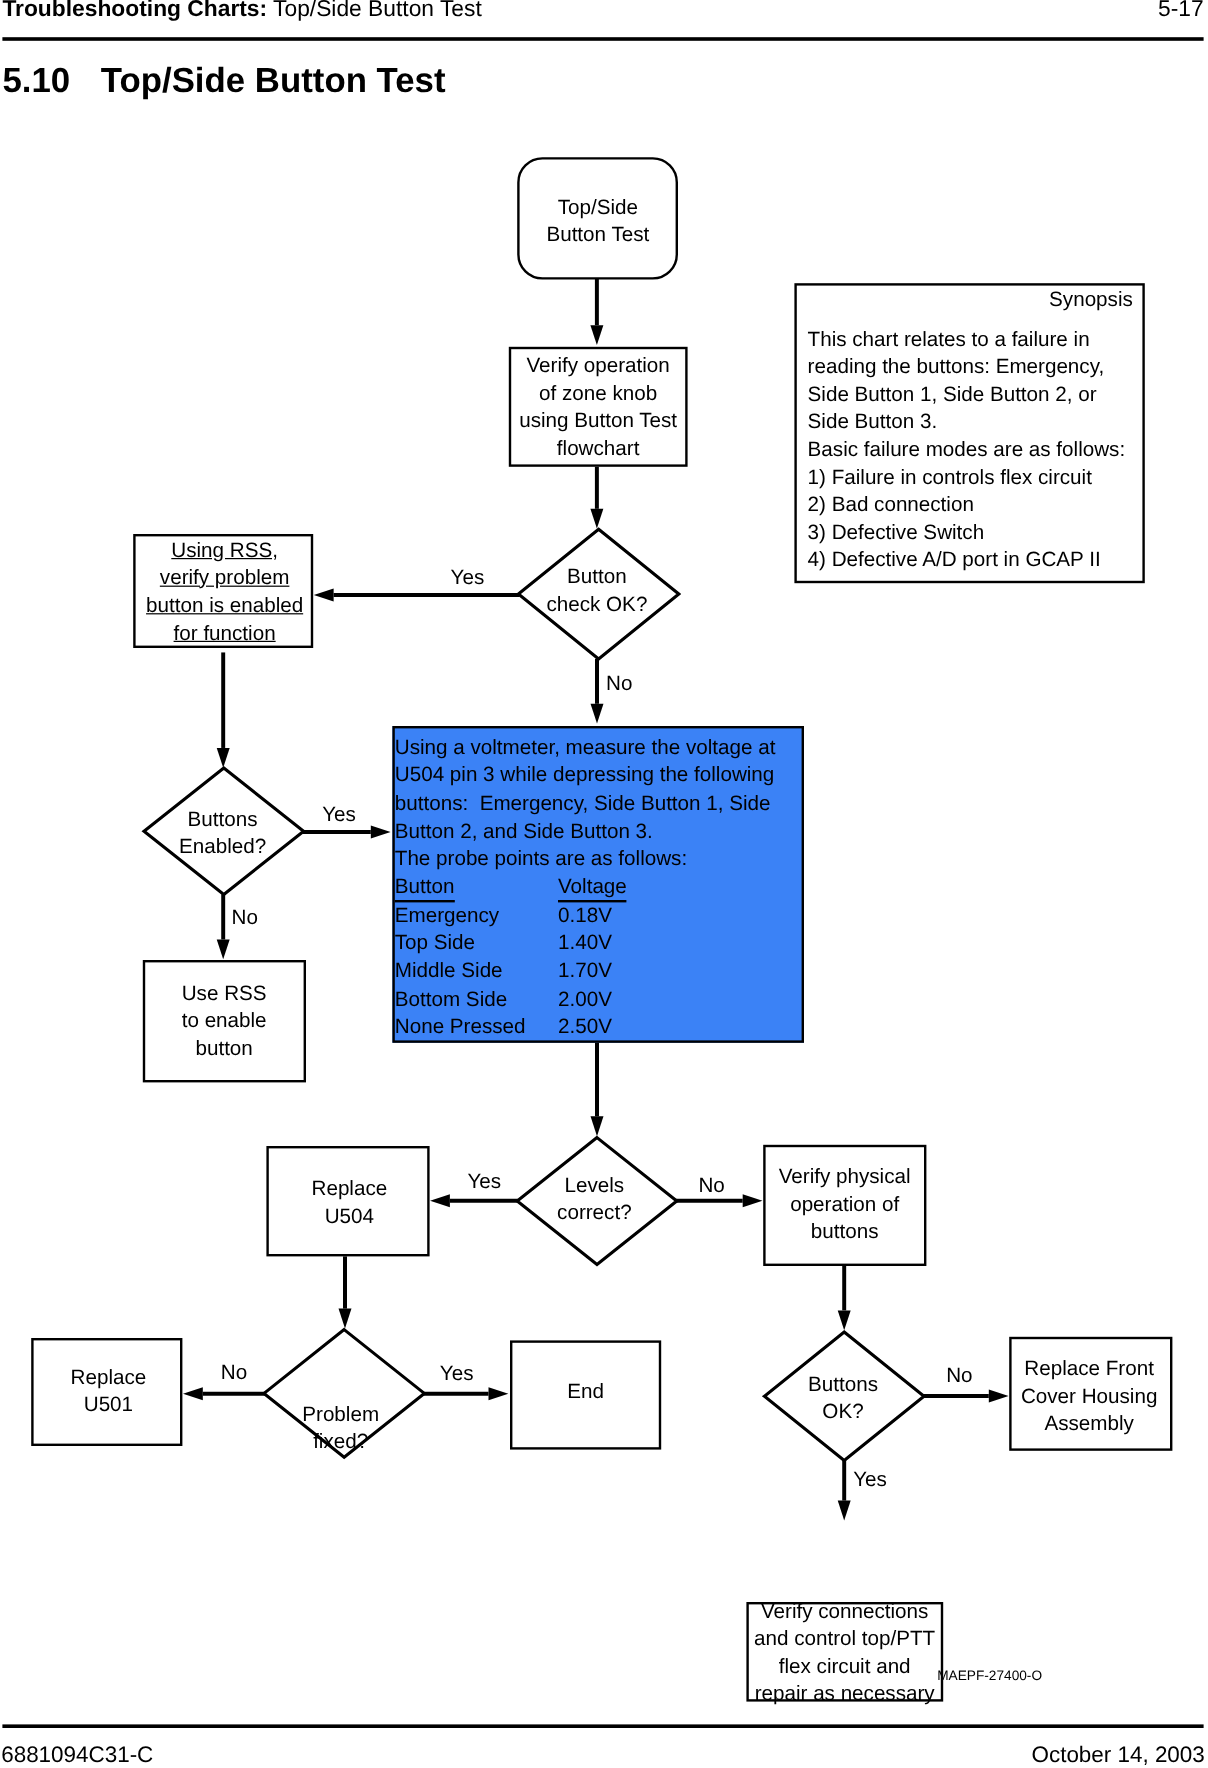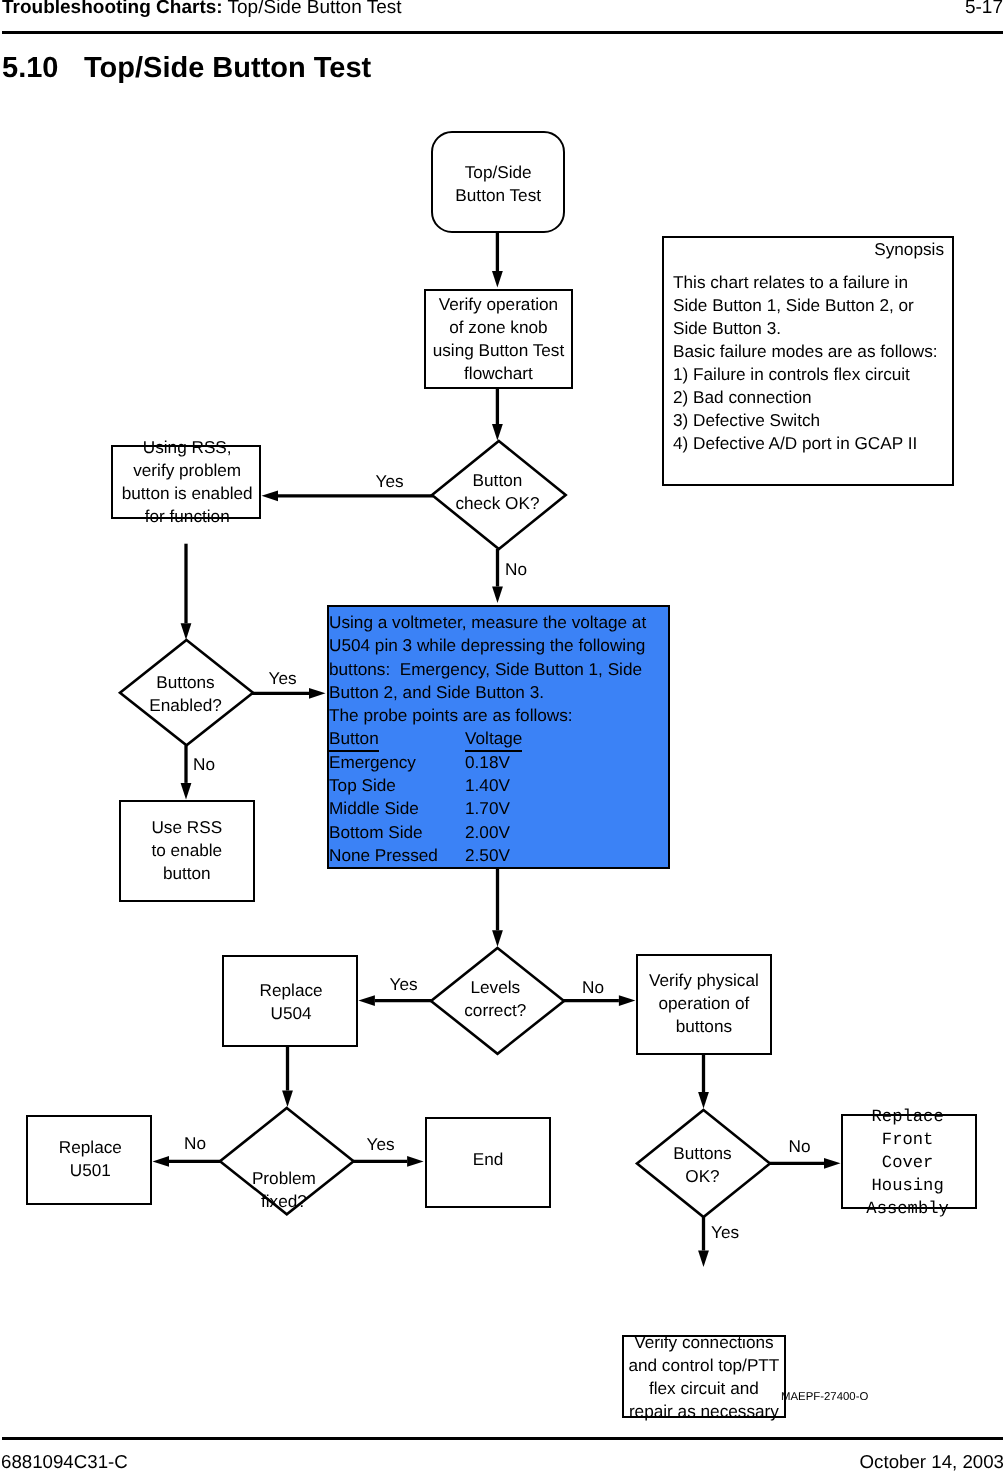--- a/index.html
+++ b/index.html
@@ -155,21 +155,21 @@
         </div>
         <div class="node diamond" style="left: 431.6px; top: 441.4px; width: 133.7px; height: 108.1px;">
           <svg width="153.7" height="128.1" viewBox="-10 -10 153.7 128.1" style="left: -10px; top: -10px;">
             <path d="M 66.85 0 L 133.7 54.05 L 66.85 108.1 L 0 54.05 Z" fill="#fff" stroke="#000" stroke-width="2.6" stroke-linejoin="miter" stroke-miterlimit="10"></path>
           </svg>
           <div class="txt" style="top: -3px; left: -1px;">
             <div>Button</div>
             <div>check OK?</div>
           </div>
         </div>
-        <div class="node rect" style="left: 110.7px; top: 445px; width: 150px; height: 74px;">
+        <div class="node rect" style="left: 110.7px; top: 445px; width: 150px; height: 95px; text-decoration: underline;">
           <div class="txt" style="left: 1.5px;">
             <div>Using RSS,</div>
             <div>verify problem</div>
             <div>button is enabled</div>
             <div>for function</div>
           </div>
         </div>
         <div class="node diamond" style="left: 120px; top: 640.3px; width: 133px; height: 105.4px;">
           <svg width="153" height="125.4" viewBox="-10 -10 153 125.4" style="left: -10px; top: -10px;">
             <path d="M 66.5 0 L 133 52.7 L 66.5 105.4 L 0 52.7 Z" fill="#fff" stroke="#000" stroke-width="2.6" stroke-linejoin="miter" stroke-miterlimit="10"></path>
@@ -231,21 +231,21 @@
         <div class="node diamond" style="left: 637px; top: 1109.8px; width: 133px; height: 107px;">
           <svg width="153" height="127" viewBox="-10 -10 153 127" style="left: -10px; top: -10px;">
             <path d="M 66.5 0 L 133 53.5 L 66.5 107 L 0 53.5 Z" fill="#fff" stroke="#000" stroke-width="2.6" stroke-linejoin="miter" stroke-miterlimit="10"></path>
           </svg>
           <div class="txt" style="top: 1.5px; left: -1px;">
             <div>Buttons</div>
             <div>OK?</div>
           </div>
         </div>
         <div class="node rect" style="left: 841.25px; top: 1113.5px; width: 135.75px; height: 95.5px;">
-          <div class="txt" style="top: 2px; left: -1.5px; font-family: Liberation Mono, monospace;">
+          <div class="txt" style="top: 2px; left: -1.5px;">
             <div>Replace Front</div>
             <div>Cover Housing</div>
             <div>Assembly</div>
           </div>
         </div>
         <div class="node rect" style="left: 622.1px; top: 1335px; width: 163.6px; height: 83px;">
           <div class="txt" style="top: 0.4px;">
             <div>Verify connections</div>
             <div>and control top/PTT</div>
             <div>flex circuit and</div>
@@ -262,20 +262,21 @@
       <div class="elabel" style="left: 184px; top: 1134.5px;">No</div>
       <div class="elabel" style="left: 366.5px; top: 1135.5px;">Yes</div>
       <div class="elabel" style="left: 788.5px; top: 1137.5px;">No</div>
       <div class="elabel" style="left: 711px; top: 1223.5px;">Yes</div>
     </div>
 
   <div class="synopsis">
     <div class="syn-title">Synopsis</div>
     <div class="syn-p">
       <div>This chart relates to a failure in</div>
+      <div>reading the buttons: Emergency,</div>
       <div>Side Button 1, Side Button 2, or</div>
       <div>Side Button 3.</div>
     </div>
     <div class="syn-p syn-p2">
       <div>Basic failure modes are as follows:</div>
       <div>1) Failure in controls flex circuit</div>
       <div>2) Bad connection</div>
       <div>3) Defective Switch</div>
       <div>4) Defective A/D port in GCAP II</div>
     </div>

